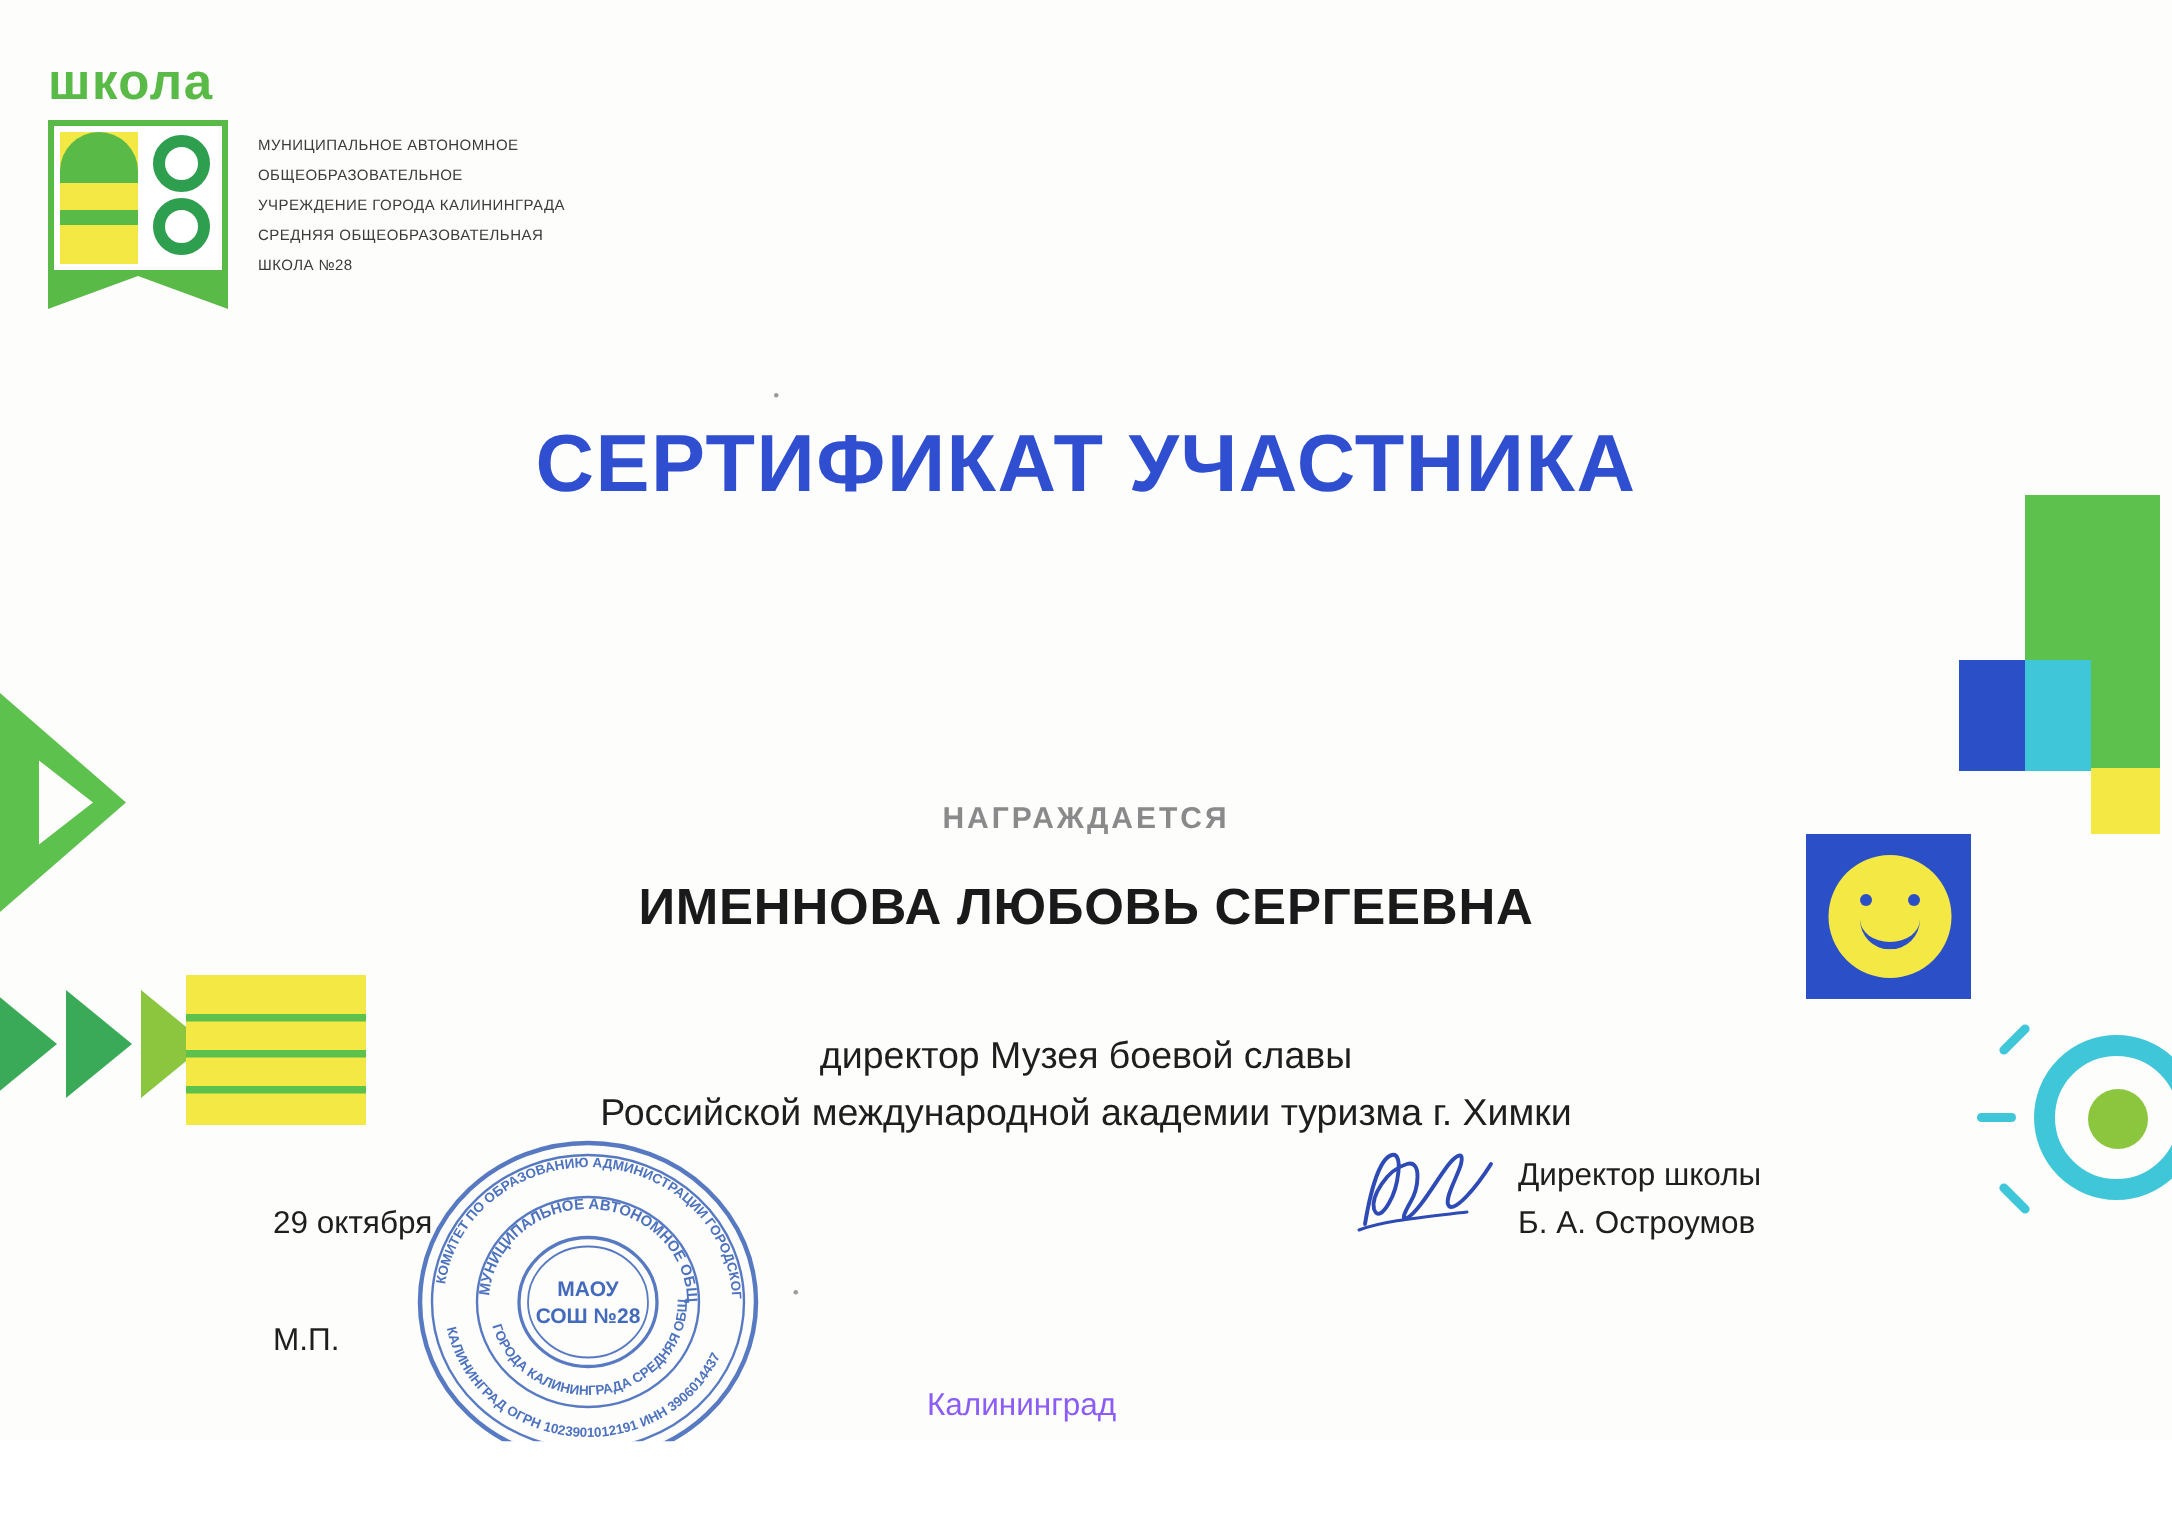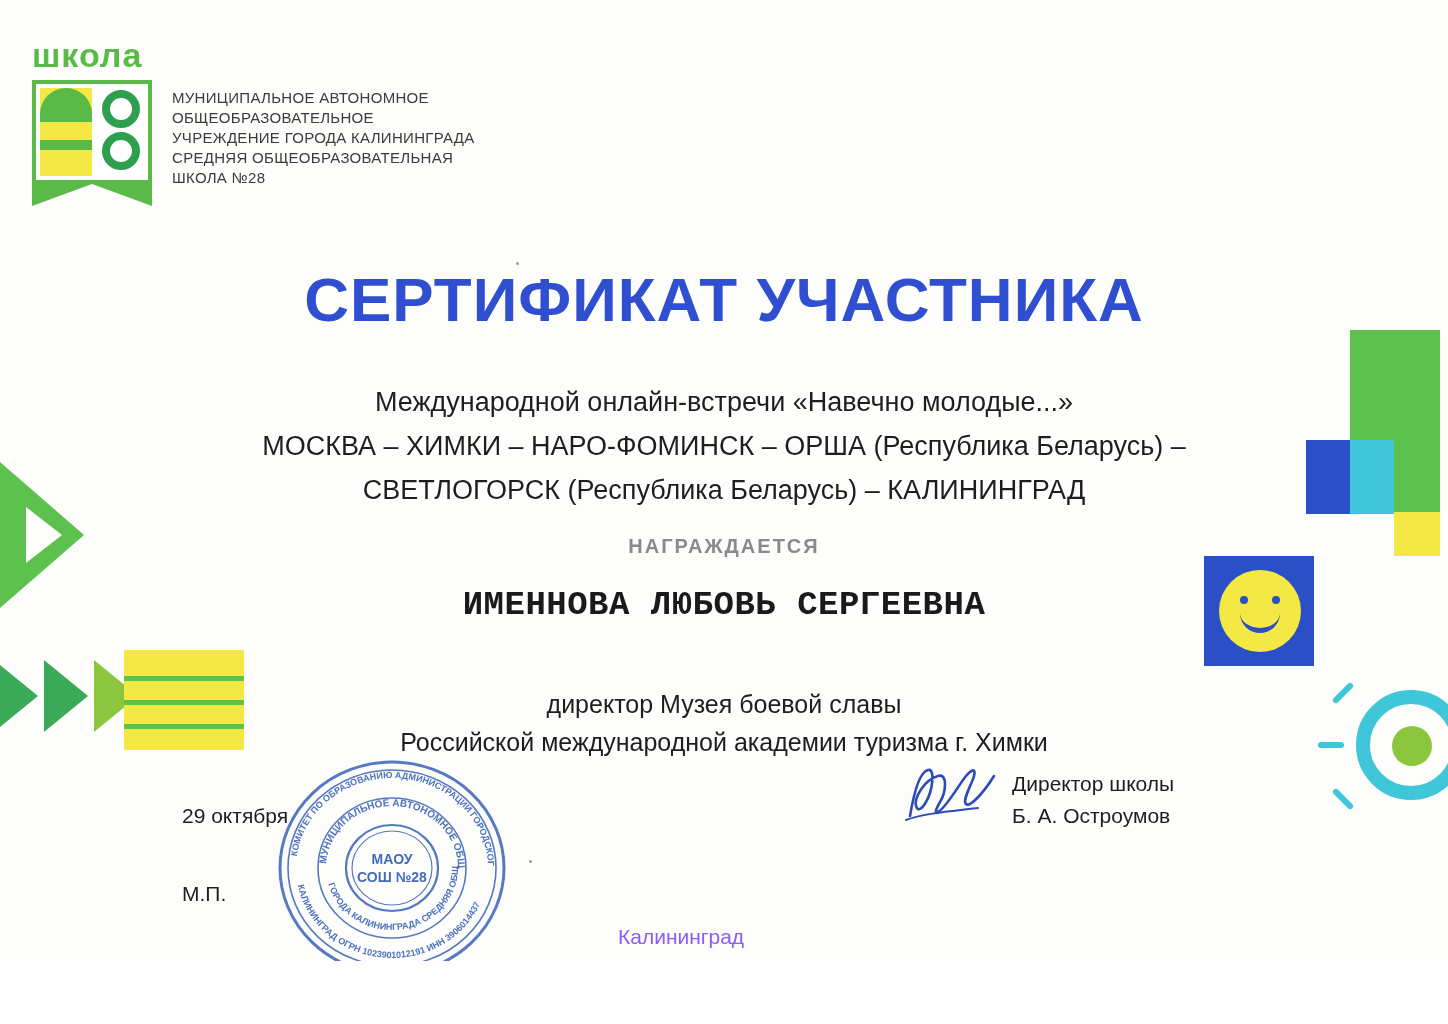--- a/index.html
+++ b/index.html
@@ -110,21 +110,21 @@
     background: transparent;
   }
   .logo-8 .ring.top { top: 2px; }
   .logo-8 .ring.bot { top: 44px; border-color:#2e9e4f; }
 
   .school-name {
     position: absolute;
     left: 172px;
     top: 88px;
     width: 420px;
-    font-size: 15px;
+    font-size: 10px;
     line-height: 20px;
     color: #3b3b3b;
     letter-spacing: .3px;
     text-transform: uppercase;
   }
 
   
   .arrow-big {
     position: absolute;
     left: -8px;
@@ -234,23 +234,23 @@
     border-radius: 3px;
   }
   .ray.r1 { left: 1318px; top: 742px; width: 26px; height: 6px; }
   .ray.r2 { left: 1330px; top: 690px; width: 26px; height: 6px; transform: rotate(-45deg); }
   .ray.r3 { left: 1330px; top: 796px; width: 26px; height: 6px; transform: rotate(45deg); }
 
   
   .title {
     position: absolute;
     left: 0; right: 0;
-    top: 264px;
+    top: 278px;
     text-align: center;
-    font-size: 62px;
+    font-size: 54px;
     font-weight: bold;
     letter-spacing: 1px;
     color: #2f4fd0;
     font-family: "Liberation Sans", sans-serif;
   }
   .subtitle {
     position: absolute;
     left: 60px; right: 60px;
     top: 380px;
     text-align: center;
@@ -270,21 +270,20 @@
   }
   .recipient {
     position: absolute;
     left: 0; right: 0;
     top: 586px;
     text-align: center;
     font-size: 34px;
     font-weight: bold;
     color: #1a1a1a;
     letter-spacing: .5px;
-    font-family: Liberation Mono, monospace;
   }
   .position {
     position: absolute;
     left: 80px; right: 80px;
     top: 685px;
     text-align: center;
     font-size: 25px;
     line-height: 38px;
     color: #1e1e1e;
   }
@@ -389,25 +388,20 @@
   <div class="sun-ring deco"></div>
   <div class="sun-core deco"></div>
   <div class="ray r1 deco"></div>
   <div class="ray r2 deco"></div>
   <div class="ray r3 deco"></div>
   <div class="dot d1"></div>
   <div class="dot d2"></div>
 
   <div class="title">СЕРТИФИКАТ УЧАСТНИКА</div>
 
-  <div class="subtitle">
-    <div>Международной онлайн-встречи «Навечно молодые...»</div>
-    <div>МОСКВА – ХИМКИ – НАРО-ФОМИНСК – ОРША (Республика Беларусь) –</div>
-    <div>СВЕТЛОГОРСК (Республика Беларусь) – КАЛИНИНГРАД</div>
-  </div>
 
   <div class="awarded-label">НАГРАЖДАЕТСЯ</div>
   <div class="recipient">ИМЕННОВА ЛЮБОВЬ СЕРГЕЕВНА</div>
 
   <div class="position">
     <div>директор Музея боевой славы</div>
     <div>Российской международной академии туризма г. Химки</div>
   </div>
 
   <div class="date">29 октября</div>

